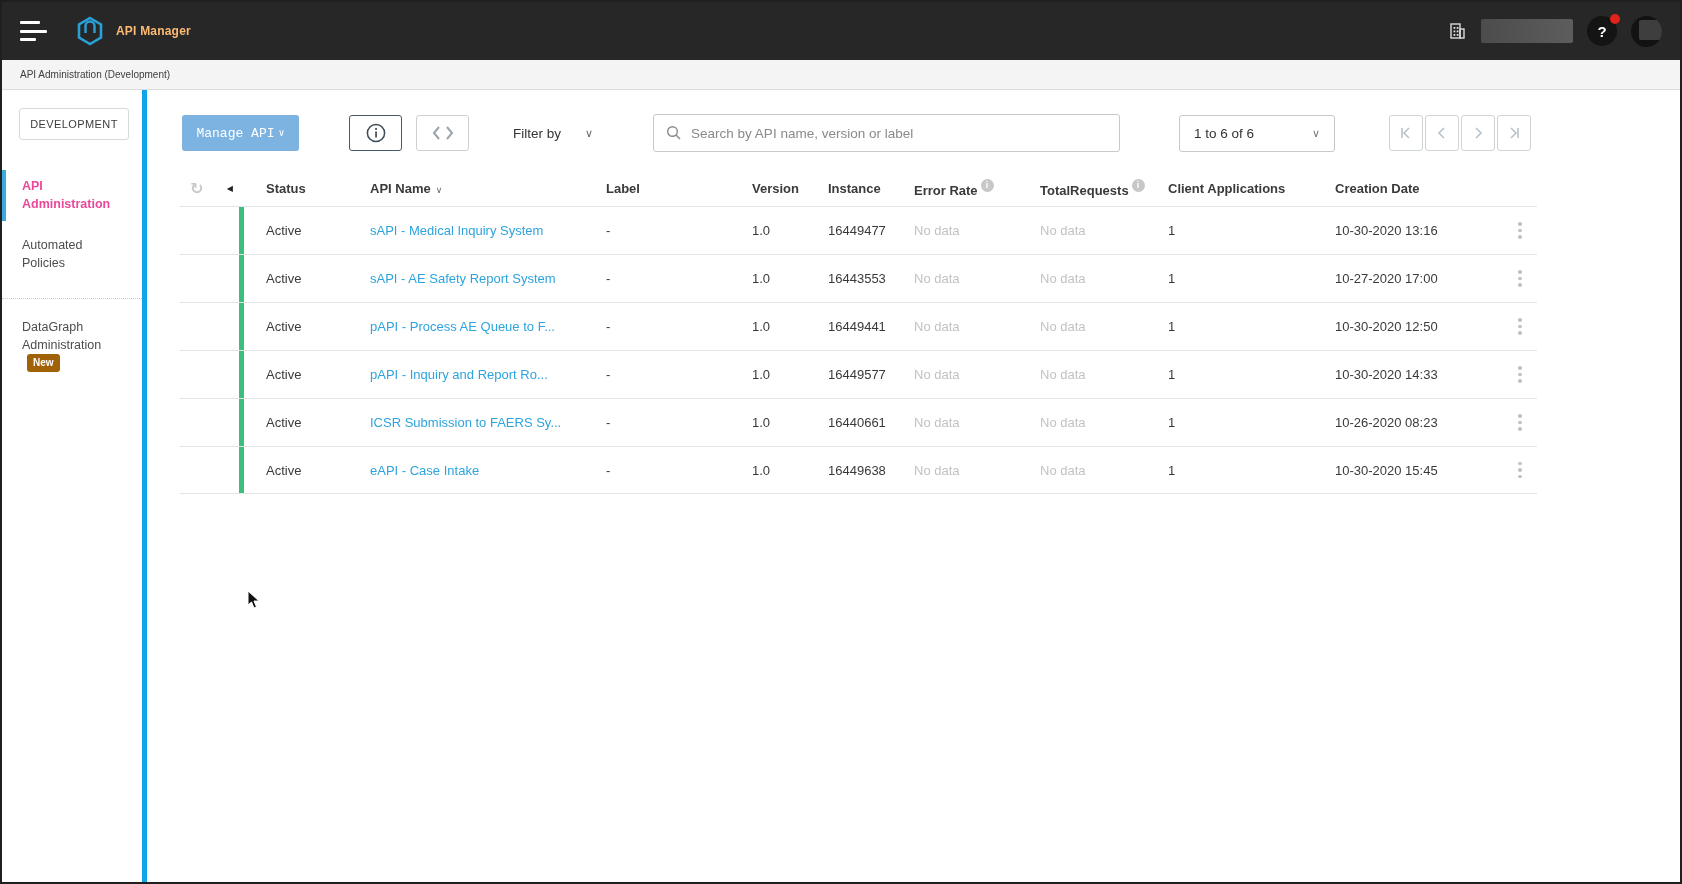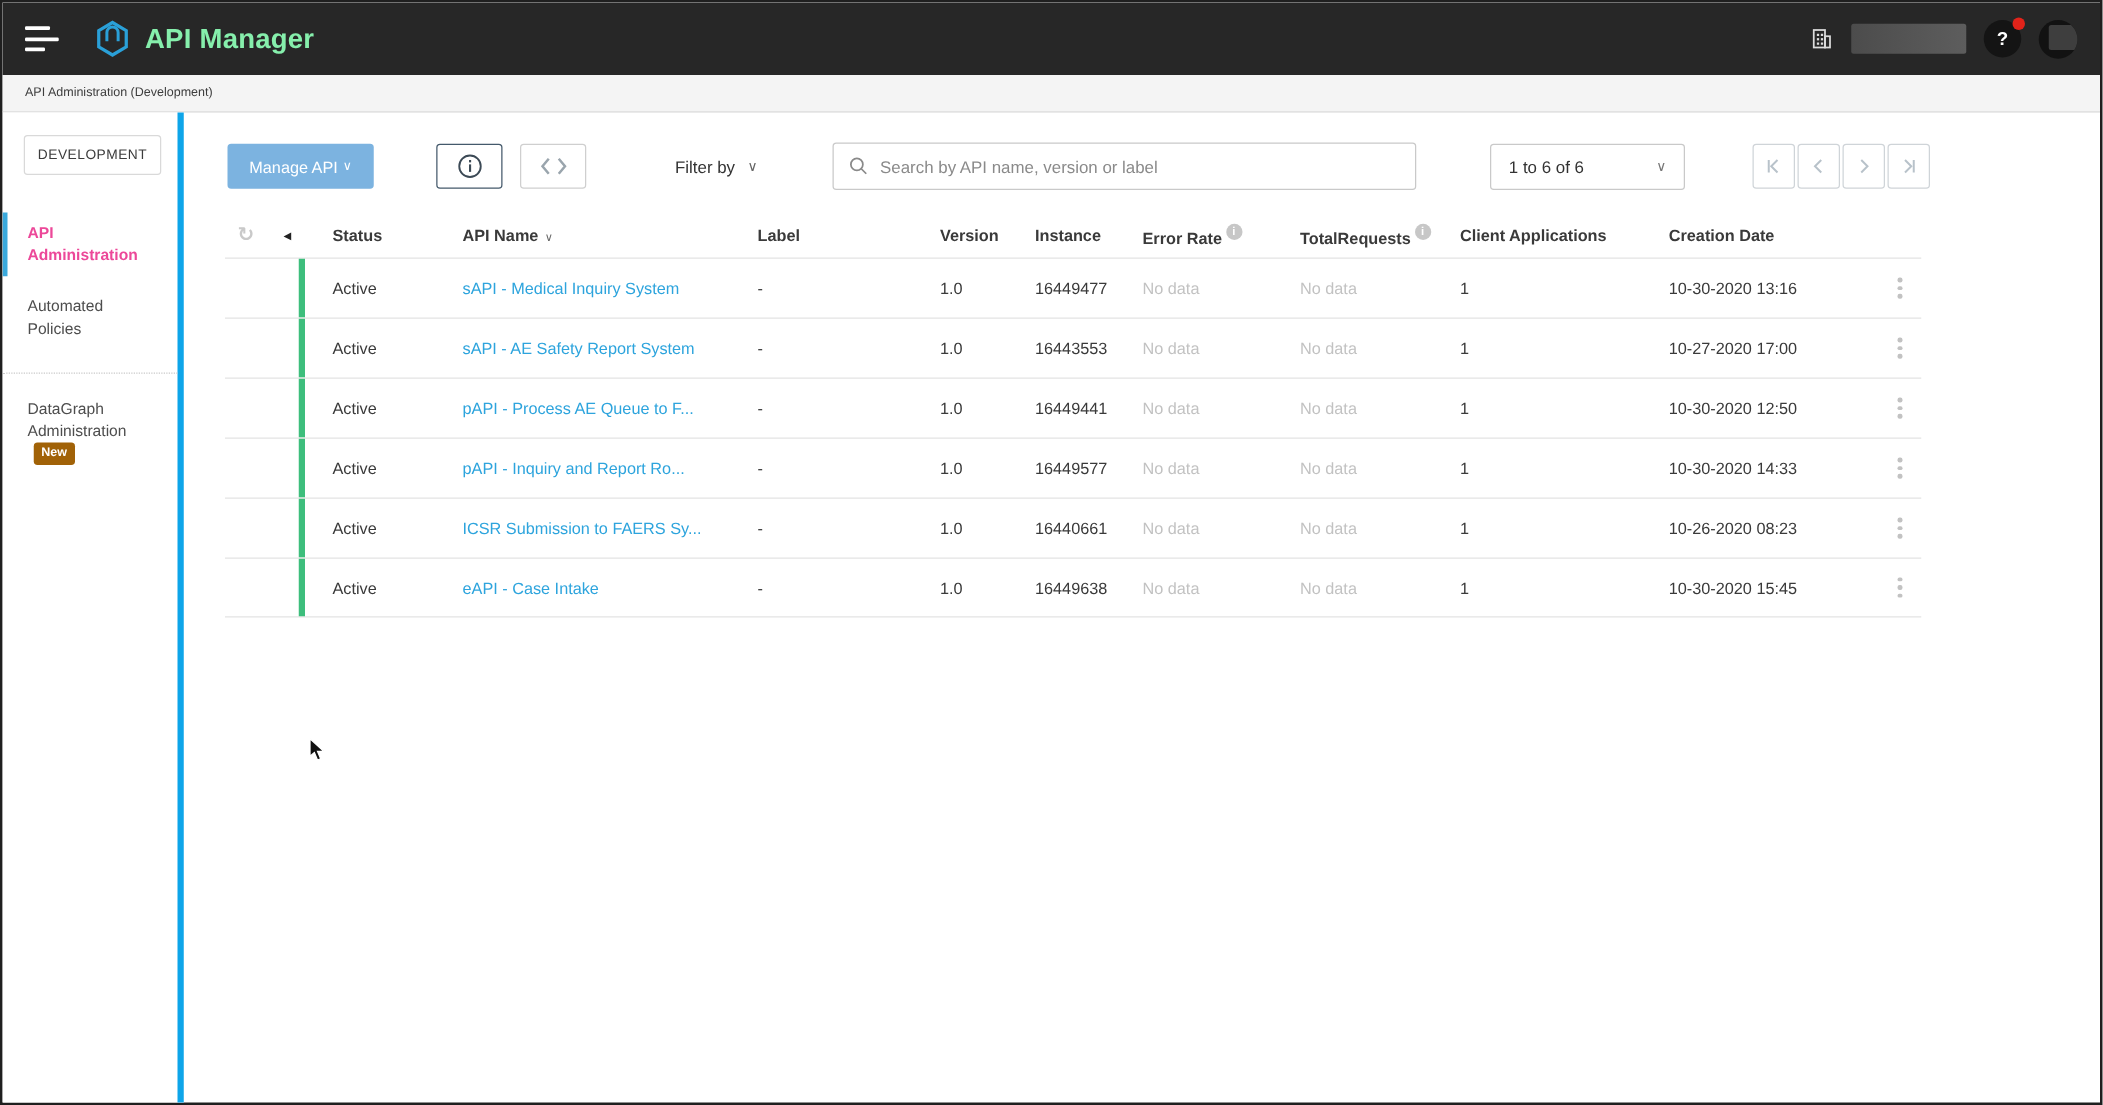--- a/index.html
+++ b/index.html
@@ -9,21 +9,21 @@
     background:#fff; color:#3a3a3a; overflow:hidden; position:relative;
     border:2px solid #1f1f1f;
   }
 
   
   .appbar { height:58px; background:#272727; display:flex; align-items:center; padding:0 18px; }
   .hamburger { width:30px; height:20px; display:flex; flex-direction:column; justify-content:space-between; cursor:pointer; }
   .hamburger span { height:3px; background:#fff; border-radius:1px; }
   .hamburger .b1{ width:20px; } .hamburger .b2{ width:27px; } .hamburger .b3{ width:16px; }
   .logo { margin-left:26px; display:flex; align-items:center; }
-  .app-title { color:#86efac; font-size:22px; font-weight:bold; margin-left:12px; letter-spacing:.2px; }
+  .app-title { color:#fdba74; font-size:12px; font-weight:bold; margin-left:12px; letter-spacing:.2px; }
   .appbar-right { margin-left:auto; display:flex; align-items:center; gap:14px; }
   .redacted-org { width:92px; height:24px; border-radius:2px;
     background:linear-gradient(90deg,#4c4c4c,#5d5d5d); }
   .help-btn { width:30px; height:30px; border-radius:50%; background:#141414; color:#fff;
     font-size:15px; font-weight:bold; display:flex; align-items:center; justify-content:center;
     position:relative; cursor:pointer; }
   .help-dot { position:absolute; top:-2px; right:-3px; width:10px; height:10px; border-radius:50%; background:#e2231a; }
   .avatar { width:31px; height:31px; border-radius:50%; background:#121212; position:relative; overflow:hidden; cursor:pointer; }
   .avatar .redact { position:absolute; top:4px; left:8px; width:26px; height:20px; background:#3e3e3e; border-radius:2px; }
 
@@ -42,27 +42,27 @@
   .nav-divider { border-top:1px dotted #c9c9c9; margin:14px 0 8px 0; }
   .badge-new { display:inline-block; background:#a16207; color:#fff; font-size:10px; font-weight:bold;
     border-radius:3px; padding:2px 6px; margin-left:5px; vertical-align:1px; }
 
   .main { flex:1; padding-top:24px; position:relative; }
 
   
   .toolbar { display:flex; align-items:center; height:38px; }
   .manage-btn { margin-left:35px; width:117px; height:36px; background:#7cb3e0; border:none; border-radius:3px;
     color:#fff; font-size:13px; display:flex; align-items:center; justify-content:center; gap:4px; cursor:pointer;
-    font-family:Liberation Sans, sans-serif; }
+    font-family:Liberation Mono, monospace; }
   .manage-btn .chev { font-size:10px; }
   .icon-btn { width:53px; height:36px; border-radius:3px; background:#fff; display:flex; align-items:center;
     justify-content:center; cursor:pointer; }
   .icon-btn.info { margin-left:50px; border:1.5px solid #44596b; }
   .icon-btn.code { margin-left:14px; border:1px solid #cfcfcf; }
-  .filter-by { margin-left:71px; font-size:13.5px; color:#333; display:flex; align-items:center; gap:10px; cursor:pointer; }
+  .filter-by { margin-left:44px; font-size:13.5px; color:#333; display:flex; align-items:center; gap:24px; cursor:pointer; }
   .filter-by .chev { color:#666; font-size:11px; }
   .search-wrap { margin-left:60px; width:467px; height:38px; border:1px solid #c9c9c9; border-radius:3px;
     display:flex; align-items:center; padding:0 12px; background:#fff; }
   .search-wrap input { border:none; outline:none; flex:1; font-size:13.5px; color:#4c1d95; margin-left:9px;
     font-family:inherit; background:transparent; }
   .search-wrap input::placeholder { color:#8a8a8a; }
   .pagesize { margin-left:59px; width:156px; height:37px; border:1px solid #c9c9c9; border-radius:3px;
     display:flex; align-items:center; padding:0 14px; font-size:13.5px; color:#333; cursor:pointer; }
   .pagesize .chev { margin-left:auto; color:#777; font-size:11px; }
   .pager { margin-left:54px; display:flex; gap:2px; }

